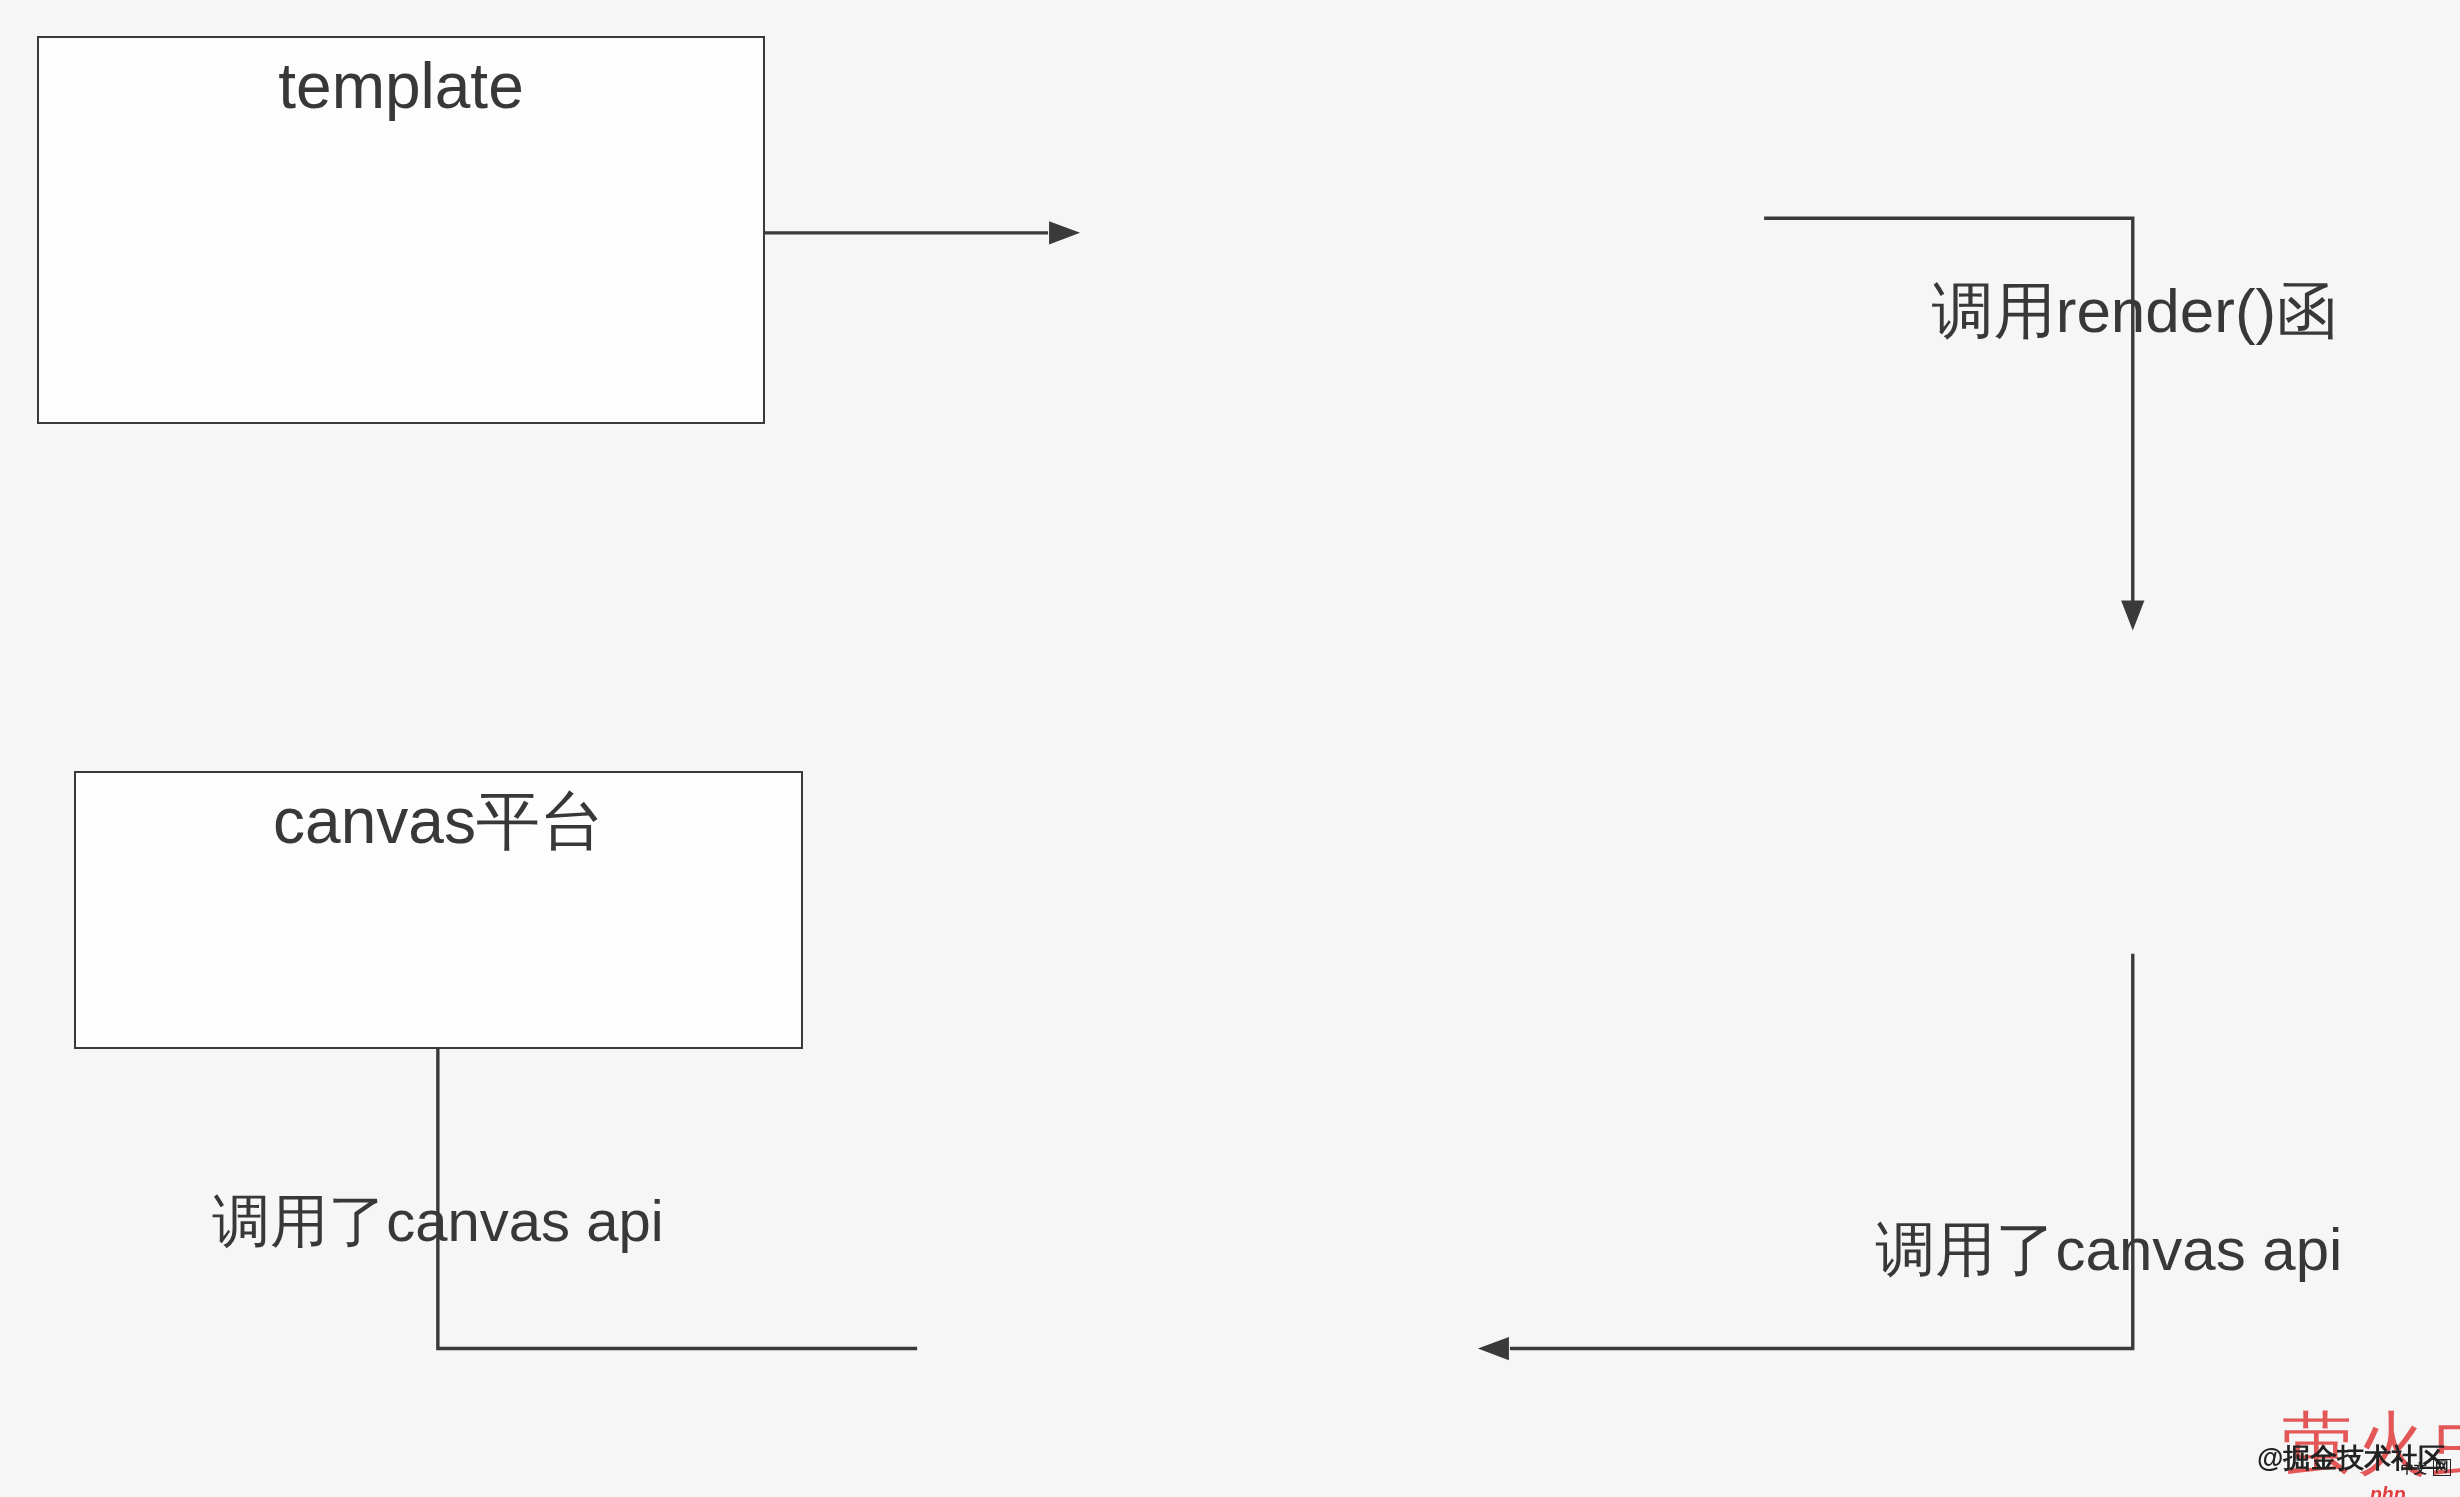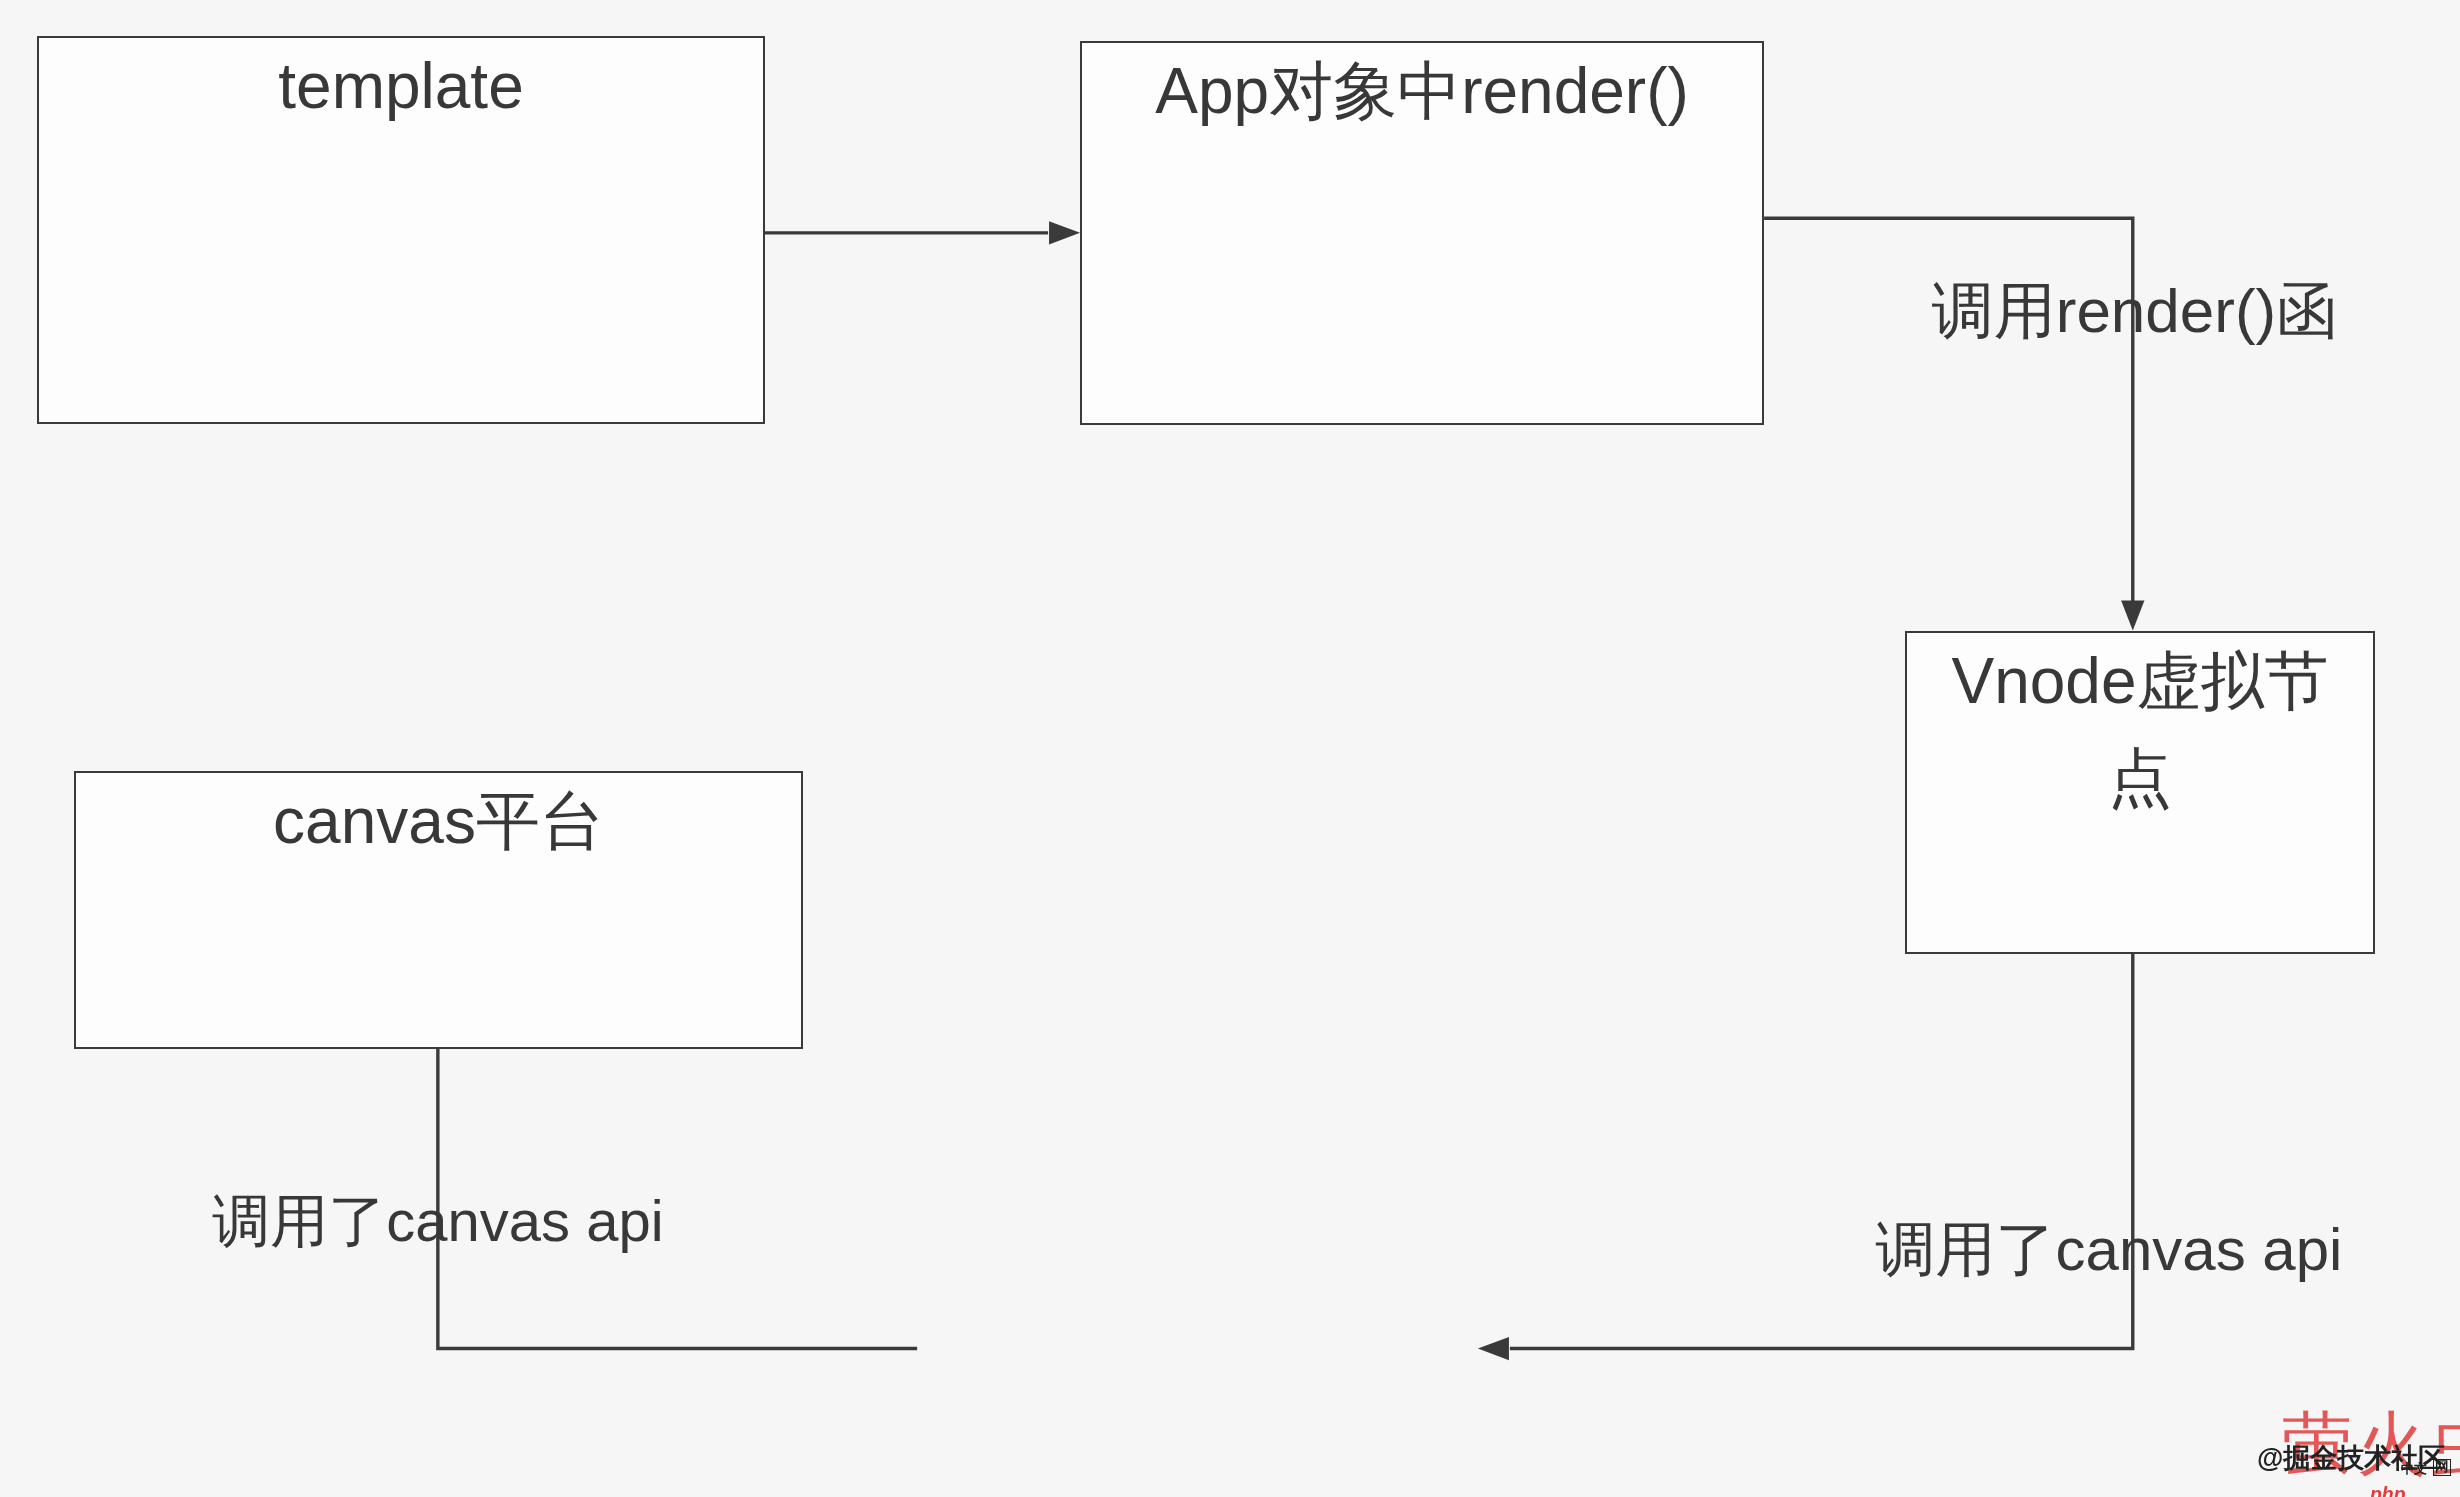--- a/index.html
+++ b/index.html
@@ -76,28 +76,21 @@
     <g>
       <path d="M945 1390 H451 V1062"></path>
       <polygon points="451,1033 439,1064 463,1064"></polygon>
     </g>
   </svg>
 
   <div class="node" style="left:37px;top:36px;width:728px;height:388px;">
     <span class="line">template</span>
   </div>
 
-  <div class="node" style="left:1080px;top:41px;width:684px;height:384px;">
-    <span class="line">App对象中render()</span>
-  </div>
 
-  <div class="node" style="left:1905px;top:631px;width:470px;height:323px;">
-    <span class="line">Vnode虚拟节</span>
-    <span class="line">点</span>
-  </div>
 
 
   <div class="node" style="left:74px;top:723px;width:729px;height:278px;margin-top:48px;">
     <span class="line">canvas平台</span>
   </div>
 
   <div class="edge-label lbl-after-render" style="left:1834px;top:264px;width:602px;">
     <span class="line">调用render()函</span>
   </div>
 

